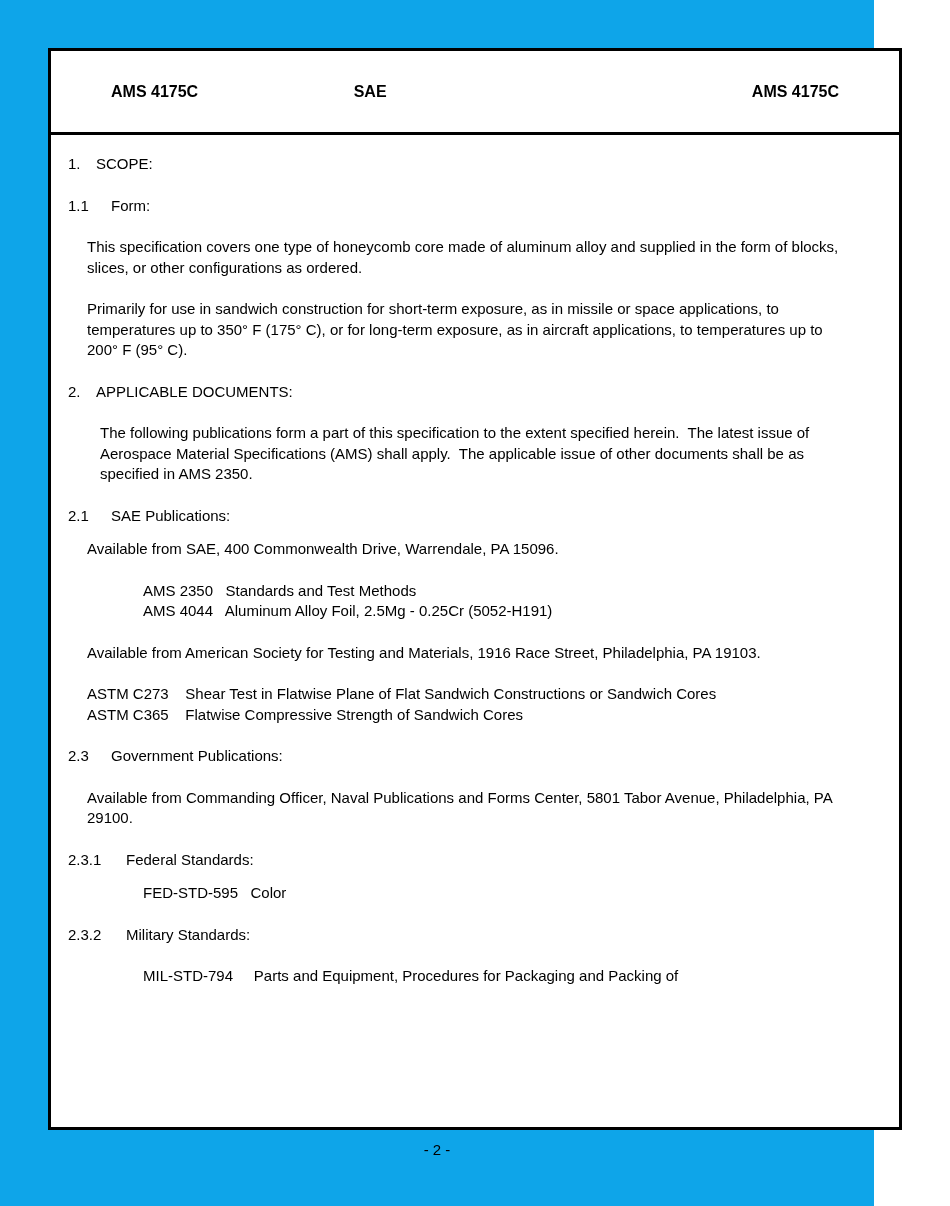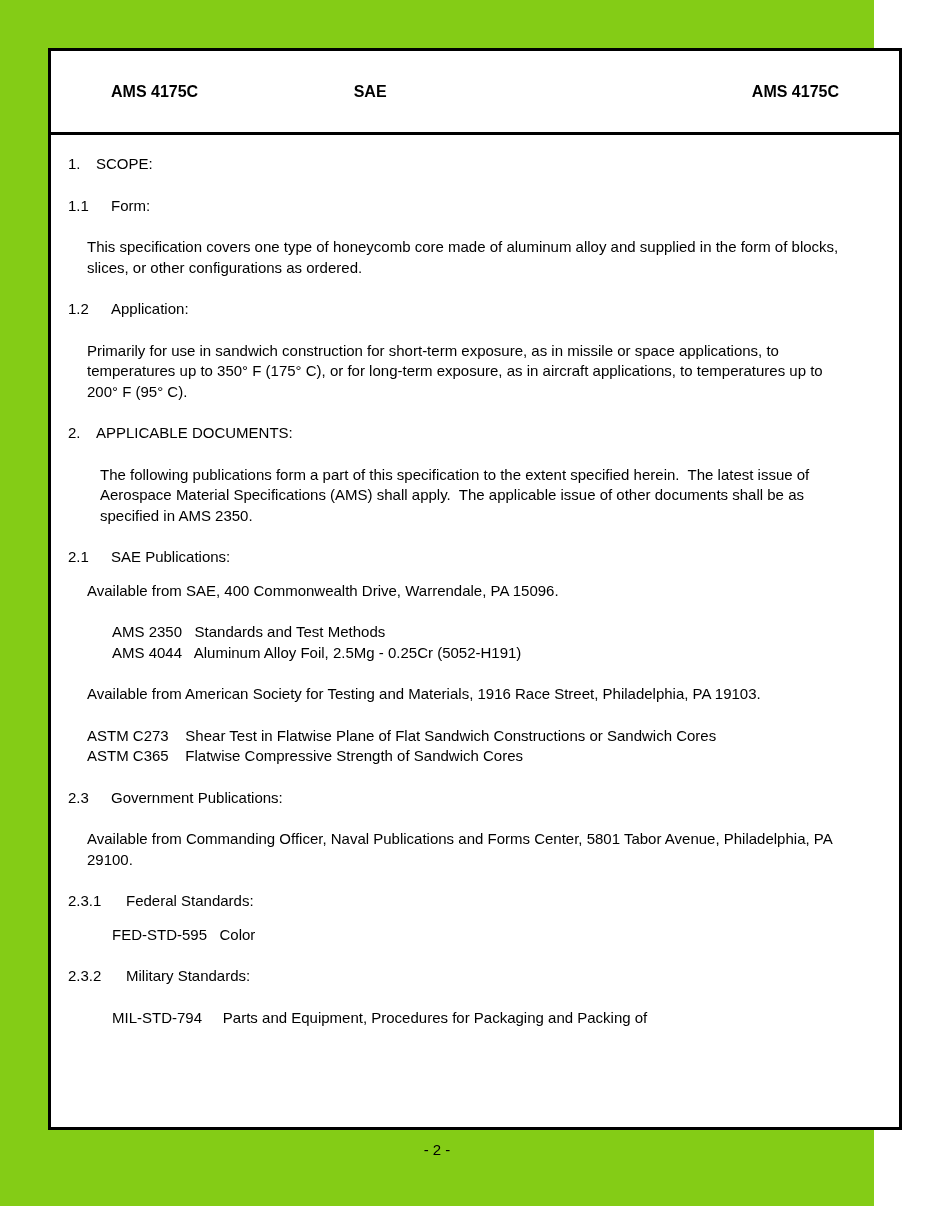--- a/index.html
+++ b/index.html
@@ -4,21 +4,21 @@
 <style>
   html, body {
     margin: 0;
     padding: 0;
     background: #ffffff;
   }
   .sheet {
     position: relative;
     width: 874px;
     height: 1206px;
-    background: #84cc16;
+    background: #0ea5e9;
     font-family: "Liberation Sans", sans-serif;
     color: #000000;
   }
   .border-box {
     position: absolute;
     left: 48px;
     top: 48px;
     width: 854px;
     height: 1082px;
     border: 3px solid #000000;
@@ -46,21 +46,21 @@
   .block { margin: 0 0 21px 0; }
   .block.tight { margin-bottom: 13px; margin-top: 7px; }
   .heading { display: flex; }
   .hnum { flex: 0 0 auto; }
   .lvl1 .hnum { width: 28px; }
   .lvl2 .hnum { width: 43px; }
   .lvl3 .hnum { width: 58px; }
   .para { white-space: pre-wrap; }
   .ind1 { margin-left: 32px; }
   .ind2 { margin-left: 19px; }
-  .ind3 { margin-left: 44px; }
+  .ind3 { margin-left: 75px; }
   .list-line { white-space: pre-wrap; }
   .doc-footer {
     position: absolute;
     left: 0;
     right: 0;
     top: 1141px;
     text-align: center;
     font-size: 15px;
   }
 </style>
@@ -77,24 +77,20 @@
     <div class="doc-body" id="doc-body">
         <div class="block heading lvl1">
           <span class="hnum">1.</span>
           <span class="htext">SCOPE:</span>
         </div>
         <div class="block heading lvl2">
           <span class="hnum">1.1</span>
           <span class="htext">Form:</span>
         </div>
         <div class="block para ind2">This specification covers one type of honeycomb core made of aluminum alloy and supplied in the form of blocks, slices, or other configurations as ordered.</div>
-        <div class="block heading lvl2">
-          <span class="hnum">1.2</span>
-          <span class="htext">Application:</span>
-        </div>
         <div class="block para ind2">Primarily for use in sandwich construction for short-term exposure, as in missile or space applications, to temperatures up to 350° F (175° C), or for long-term exposure, as in aircraft applications, to temperatures up to 200° F (95° C).</div>
         <div class="block heading lvl1">
           <span class="hnum">2.</span>
           <span class="htext">APPLICABLE DOCUMENTS:</span>
         </div>
         <div class="block para ind1">The following publications form a part of this specification to the extent specified herein.  The latest issue of Aerospace Material Specifications (AMS) shall apply.  The applicable issue of other documents shall be as specified in AMS 2350.</div>
         <div class="block heading lvl2 tight">
           <span class="hnum">2.1</span>
           <span class="htext">SAE Publications:</span>
         </div>

